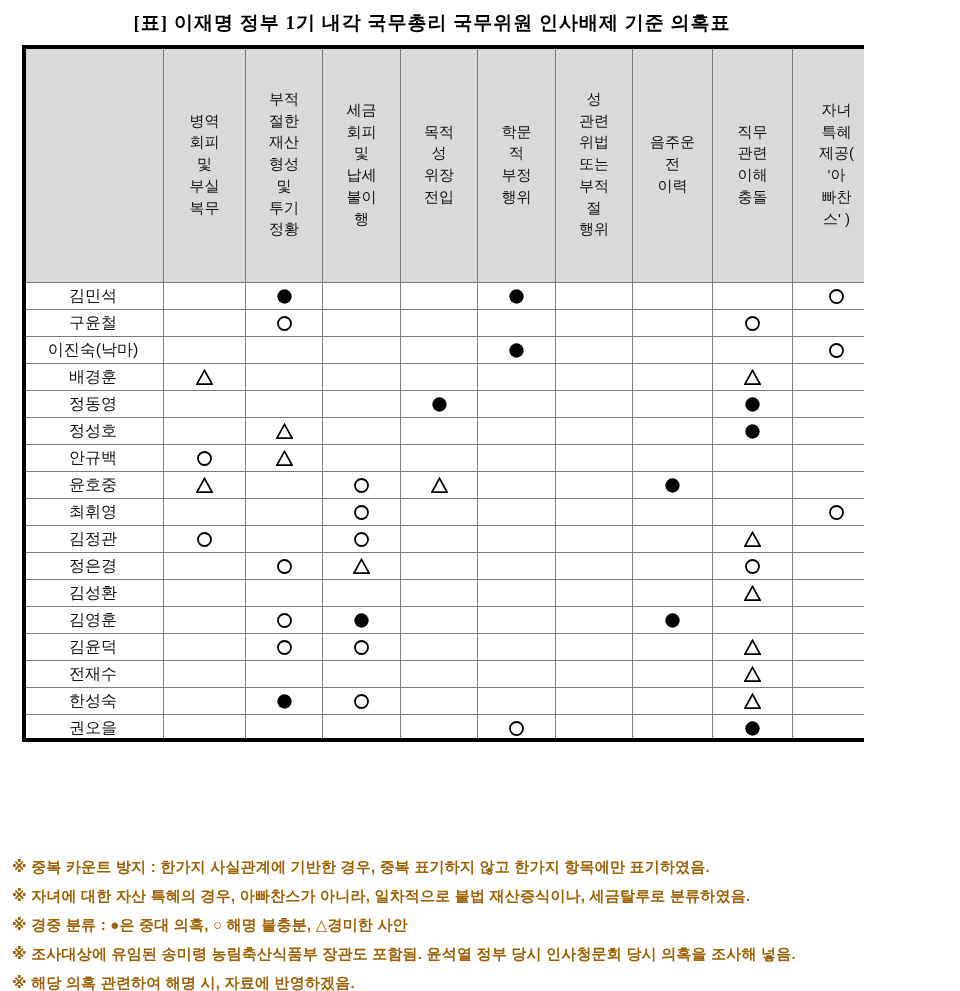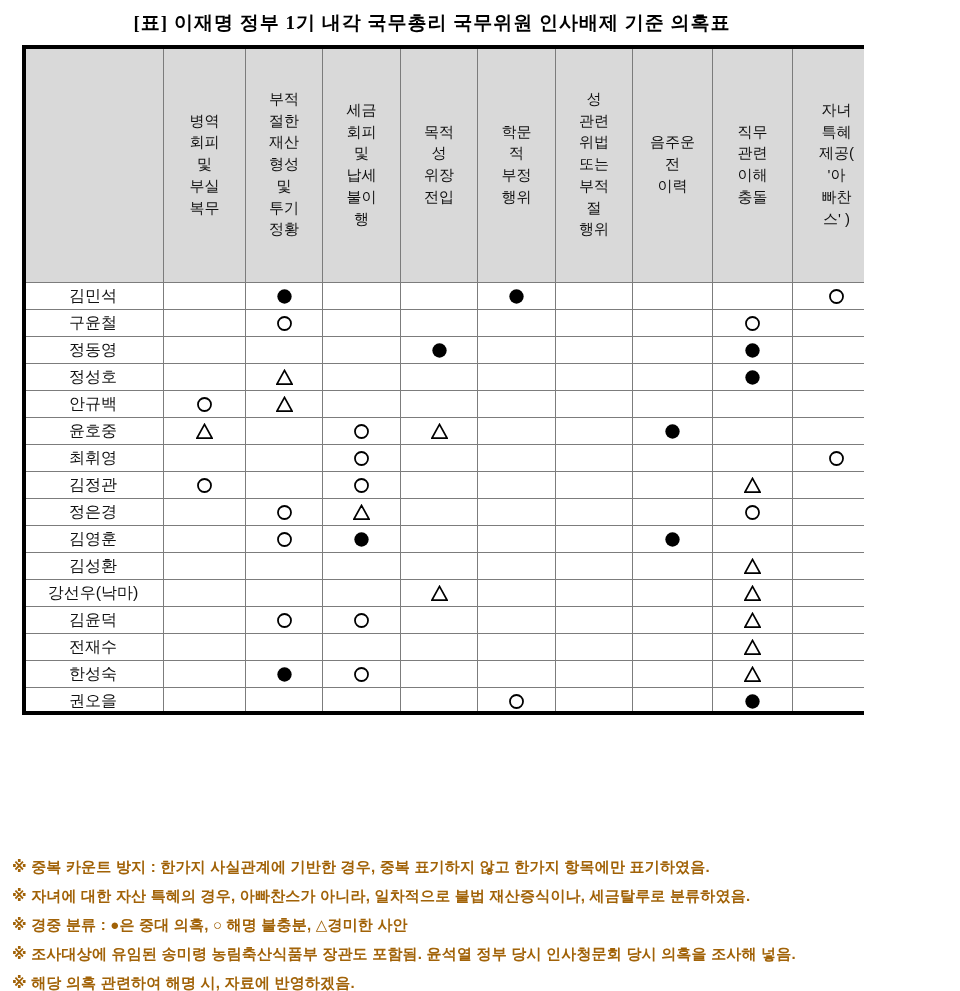--- a/index.html
+++ b/index.html
@@ -178,20 +178,58 @@
             <td></td>
             <td><span class="sym"><svg width="17" height="17" viewBox="0 0 18 18">
                   <circle cx="9" cy="9" r="6.9" fill="none" stroke="#000000" stroke-width="1.9"></circle>
                 </svg></span></td>
             <td></td>
             <td><span class="sym"><svg width="17" height="17" viewBox="0 0 18 18">
                   <circle cx="9" cy="9" r="7.6" fill="#000000"></circle>
                 </svg></span></td>
           </tr>
           <tr>
+            <td class="name-cell">이진숙(낙마)</td>
+            <td></td>
+            <td></td>
+            <td></td>
+            <td></td>
+            <td><span class="sym"><svg width="17" height="17" viewBox="0 0 18 18">
+                  <circle cx="9" cy="9" r="7.6" fill="#000000"></circle>
+                </svg></span></td>
+            <td></td>
+            <td></td>
+            <td></td>
+            <td><span class="sym"><svg width="17" height="17" viewBox="0 0 18 18">
+                  <circle cx="9" cy="9" r="6.9" fill="none" stroke="#000000" stroke-width="1.9"></circle>
+                </svg></span></td>
+            <td><span class="sym"><svg width="17" height="17" viewBox="0 0 18 18">
+                  <circle cx="9" cy="9" r="6.9" fill="none" stroke="#000000" stroke-width="1.9"></circle>
+                </svg></span></td>
+          </tr>
+          <tr>
+            <td class="name-cell">배경훈</td>
+            <td><span class="sym"><svg width="17" height="17" viewBox="0 0 18 18">
+                  <polygon points="9,1.5 17,16 1,16" fill="none" stroke="#000000" stroke-width="1.8"></polygon>
+                </svg></span></td>
+            <td></td>
+            <td></td>
+            <td></td>
+            <td></td>
+            <td></td>
+            <td></td>
+            <td><span class="sym"><svg width="17" height="17" viewBox="0 0 18 18">
+                  <polygon points="9,1.5 17,16 1,16" fill="none" stroke="#000000" stroke-width="1.8"></polygon>
+                </svg></span></td>
+            <td></td>
+            <td><span class="sym"><svg width="17" height="17" viewBox="0 0 18 18">
+                  <circle cx="9" cy="9" r="7.6" fill="#000000"></circle>
+                </svg></span></td>
+          </tr>
+          <tr>
             <td class="name-cell">정동영</td>
             <td></td>
             <td></td>
             <td></td>
             <td><span class="sym"><svg width="17" height="17" viewBox="0 0 18 18">
                   <circle cx="9" cy="9" r="7.6" fill="#000000"></circle>
                 </svg></span></td>
             <td></td>
             <td></td>
             <td></td>
@@ -313,71 +351,52 @@
             <td></td>
             <td><span class="sym"><svg width="17" height="17" viewBox="0 0 18 18">
                   <circle cx="9" cy="9" r="6.9" fill="none" stroke="#000000" stroke-width="1.9"></circle>
                 </svg></span></td>
             <td></td>
             <td><span class="sym"><svg width="17" height="17" viewBox="0 0 18 18">
                   <circle cx="9" cy="9" r="7.6" fill="#000000"></circle>
                 </svg></span></td>
           </tr>
           <tr>
-            <td class="name-cell">김영훈</td>
-            <td></td>
-            <td><span class="sym"><svg width="17" height="17" viewBox="0 0 18 18">
-                  <circle cx="9" cy="9" r="6.9" fill="none" stroke="#000000" stroke-width="1.9"></circle>
-                </svg></span></td>
-            <td><span class="sym"><svg width="17" height="17" viewBox="0 0 18 18">
-                  <circle cx="9" cy="9" r="7.6" fill="#000000"></circle>
-                </svg></span></td>
-            <td></td>
-            <td></td>
-            <td></td>
-            <td><span class="sym"><svg width="17" height="17" viewBox="0 0 18 18">
-                  <circle cx="9" cy="9" r="7.6" fill="#000000"></circle>
-                </svg></span></td>
-            <td></td>
-            <td></td>
-            <td><span class="sym"><svg width="17" height="17" viewBox="0 0 18 18">
-                  <circle cx="9" cy="9" r="7.6" fill="#000000"></circle>
-                </svg></span></td>
-          </tr>
-          <tr>
             <td class="name-cell">김성환</td>
             <td></td>
             <td></td>
             <td></td>
             <td></td>
             <td></td>
             <td></td>
             <td></td>
             <td><span class="sym"><svg width="17" height="17" viewBox="0 0 18 18">
                   <polygon points="9,1.5 17,16 1,16" fill="none" stroke="#000000" stroke-width="1.8"></polygon>
                 </svg></span></td>
             <td></td>
             <td><span class="sym"><svg width="13" height="13" viewBox="0 0 18 18">
                   <polygon points="9,1.5 17,16 1,16" fill="none" stroke="#8f8f8f" stroke-width="1.7"></polygon>
                 </svg></span></td>
           </tr>
           <tr>
-            <td class="name-cell">강선우(낙마)</td>
-            <td></td>
-            <td></td>
-            <td></td>
-            <td><span class="sym"><svg width="17" height="17" viewBox="0 0 18 18">
-                  <polygon points="9,1.5 17,16 1,16" fill="none" stroke="#000000" stroke-width="1.8"></polygon>
-                </svg></span></td>
-            <td></td>
-            <td></td>
-            <td></td>
-            <td><span class="sym"><svg width="17" height="17" viewBox="0 0 18 18">
-                  <polygon points="9,1.5 17,16 1,16" fill="none" stroke="#000000" stroke-width="1.8"></polygon>
-                </svg></span></td>
+            <td class="name-cell">김영훈</td>
+            <td></td>
+            <td><span class="sym"><svg width="17" height="17" viewBox="0 0 18 18">
+                  <circle cx="9" cy="9" r="6.9" fill="none" stroke="#000000" stroke-width="1.9"></circle>
+                </svg></span></td>
+            <td><span class="sym"><svg width="17" height="17" viewBox="0 0 18 18">
+                  <circle cx="9" cy="9" r="7.6" fill="#000000"></circle>
+                </svg></span></td>
+            <td></td>
+            <td></td>
+            <td></td>
+            <td><span class="sym"><svg width="17" height="17" viewBox="0 0 18 18">
+                  <circle cx="9" cy="9" r="7.6" fill="#000000"></circle>
+                </svg></span></td>
+            <td></td>
             <td></td>
             <td><span class="sym"><svg width="17" height="17" viewBox="0 0 18 18">
                   <circle cx="9" cy="9" r="7.6" fill="#000000"></circle>
                 </svg></span></td>
           </tr>
           <tr>
             <td class="name-cell">김윤덕</td>
             <td></td>
             <td><span class="sym"><svg width="17" height="17" viewBox="0 0 18 18">
                   <circle cx="9" cy="9" r="6.9" fill="none" stroke="#000000" stroke-width="1.9"></circle>

